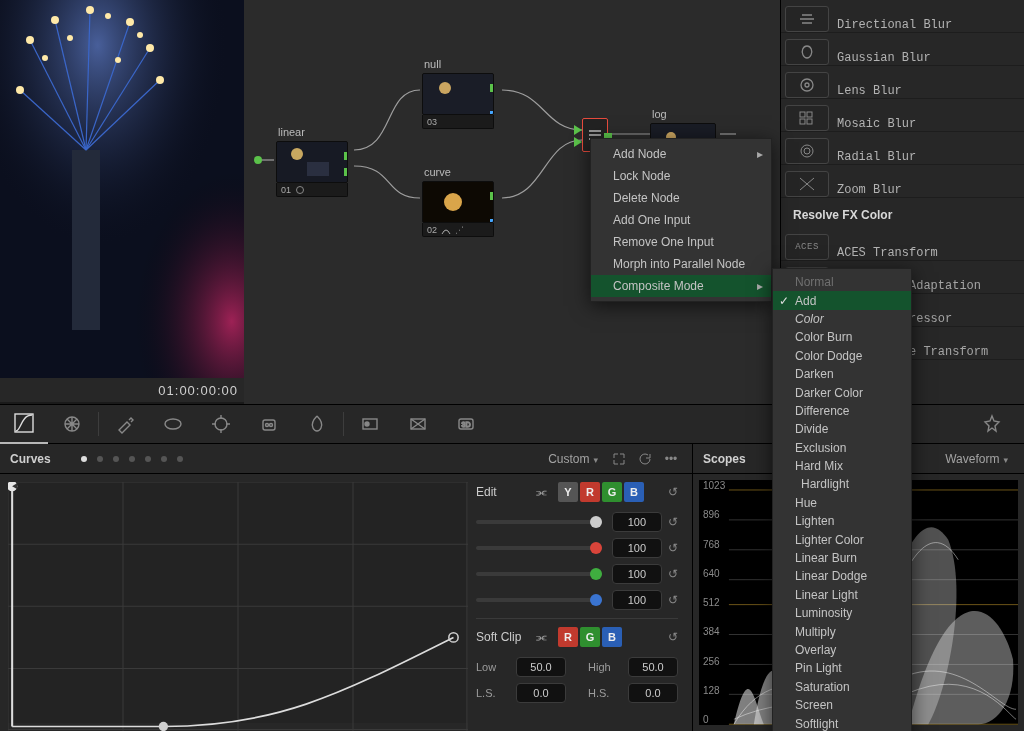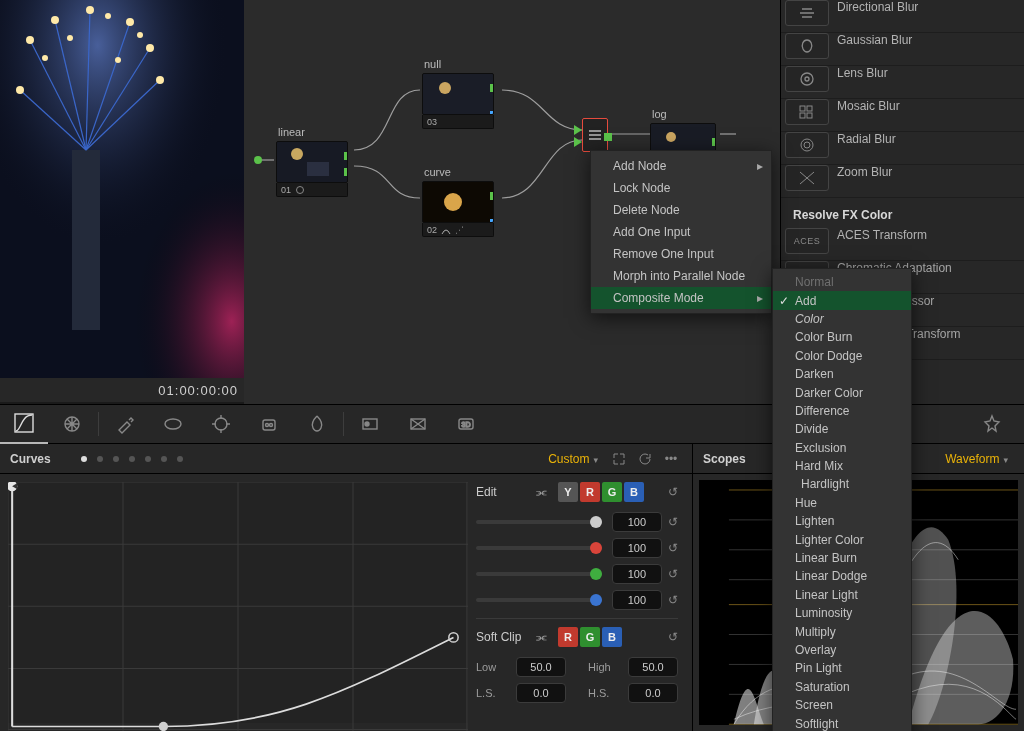--- a/index.html
+++ b/index.html
@@ -36,21 +36,21 @@
   .port.green{background:#5bc24a;}
   .port.blue{background:#45a6ff;}
   .port.tri{width:0;height:0;border-top:5px solid transparent;border-bottom:5px solid transparent;}
   .port.tri.green{border-left:8px solid #5bc24a;background:none;}
 
   
   .wires{position:absolute;inset:0;pointer-events:none;}
 
   
   .fx-sidebar{position:absolute;right:0;top:0;width:244px;height:404px;background:var(--bg1);border-left:1px solid #000;}
-  .fx-item{display:flex;align-items:flex-start;height:33px;border-bottom:1px solid #1d1d1d;padding-left:4px;gap:8px;}
+  .fx-item{display:flex;align-items:flex-end;height:33px;border-bottom:1px solid #1d1d1d;padding-left:4px;gap:8px;font-family:Liberation Mono, monospace;}
   .fx-icon{width:44px;height:26px;border:1px solid #444;border-radius:3px;background:#252525;display:flex;align-items:center;justify-content:center;}
   .fx-icon svg{stroke:#888;fill:none;}
   .fx-cat{padding:10px 12px 6px;color:#d8d8d8;font-weight:600;}
 
   
   .mid-toolbar{position:absolute;left:0;top:404px;right:0;height:40px;background:var(--bg1);display:flex;align-items:center;border-top:1px solid #000;border-bottom:1px solid #000;}
   .tbtn{width:48px;height:40px;display:flex;align-items:center;justify-content:center;color:#888;}
   .tbtn.active{color:#ddd;border-bottom:2px solid #b8b8b8;}
   .tbtn svg{stroke:currentColor;fill:none;stroke-width:1.4;}
   .tsep{width:1px;height:24px;background:#3d3d3d;margin:0 2px;}
@@ -58,21 +58,21 @@
   
   .bottom{position:absolute;left:0;top:444px;right:0;bottom:0;display:flex;}
   .curves-panel{flex:0 0 690px;background:var(--bg1);border-right:1px solid #000;display:flex;flex-direction:column;}
   .scopes-panel{flex:1;background:var(--bg1);display:flex;flex-direction:column;}
 
   .panel-header{height:30px;display:flex;align-items:center;padding:0 10px;color:#d0d0d0;border-bottom:1px solid #000;}
   .panel-header .spacer{flex:1;}
   .dots{display:flex;gap:10px;margin-left:30px;}
   .dot{width:6px;height:6px;border-radius:50%;background:#555;}
   .dot.active{background:#ddd;}
-  .hdr-drop{color:#eab308;font-size:12px;margin-right:6px;cursor:default;}
+  .hdr-drop{color:#a3a3a3;font-size:12px;margin-right:6px;cursor:default;}
   .hdr-icon{width:22px;height:22px;display:flex;align-items:center;justify-content:center;color:#888;margin-left:4px;}
 
   .curves-body{flex:1;display:flex;}
   .curve-graph{flex:0 0 460px;position:relative;background:#232323;margin:8px;}
   .curve-graph svg{position:absolute;inset:0;}
   .curve-controls{flex:1;padding:8px 14px 0 0;}
   .cc-row{display:flex;align-items:center;margin-bottom:10px;}
   .cc-label{width:60px;color:#ccc;}
   .link-icon{width:16px;color:#aaa;margin-right:6px;}
   .ch-btn{width:20px;height:20px;border-radius:2px;margin-right:2px;display:flex;align-items:center;justify-content:center;color:#eee;font-size:11px;font-weight:600;}
@@ -318,21 +318,21 @@
         <div class="fx-icon"></div>
         <span>Color Compressor</span>
       </div>
     <div class="fx-item" style="opacity:.9">
         <div class="fx-icon"></div>
         <span>Color Space Transform</span>
       </div>
   </div>
 </div>
 
-<div class="ctx-menu" style="left:590px;top:150px;width:182px;">
+<div class="ctx-menu" style="left:590px;top:138px;width:182px;">
   <div class="ctx-item">
       <span>Add Node</span>
       <span class="arrow">▸</span>
     </div>
   <div class="ctx-item">
       <span>Lock Node</span>
     </div>
   <div class="ctx-item">
       <span>Delete Node</span>
     </div>
@@ -622,20 +622,31 @@
     </div>
   </div>
 
   <div class="scopes-panel">
     <div class="panel-header">
       <span style="font-weight:600">Scopes</span>
       <div class="spacer"></div>
       <span class="hdr-drop chev">Waveform</span>
     </div>
     <div class="scope-body">
+      <div class="scope-labels" id="scope-ticks">
+          <span>1023</span>
+          <span>896</span>
+          <span>768</span>
+          <span>640</span>
+          <span>512</span>
+          <span>384</span>
+          <span>256</span>
+          <span>128</span>
+          <span>0</span>
+        </div>
       <svg viewBox="0 0 320 250" preserveAspectRatio="none">
         <g stroke="#6b5418" stroke-width="1">
           <line x1="30" y1="10" x2="320" y2="10"></line>
             <line x1="30" y1="125" x2="320" y2="125"></line>
             <line x1="30" y1="245" x2="320" y2="245"></line>
         </g>
         <g stroke="#333">
             <line x1="30" y1="40" x2="320" y2="40"></line>
             <line x1="30" y1="70" x2="320" y2="70"></line>
             <line x1="30" y1="100" x2="320" y2="100"></line>

